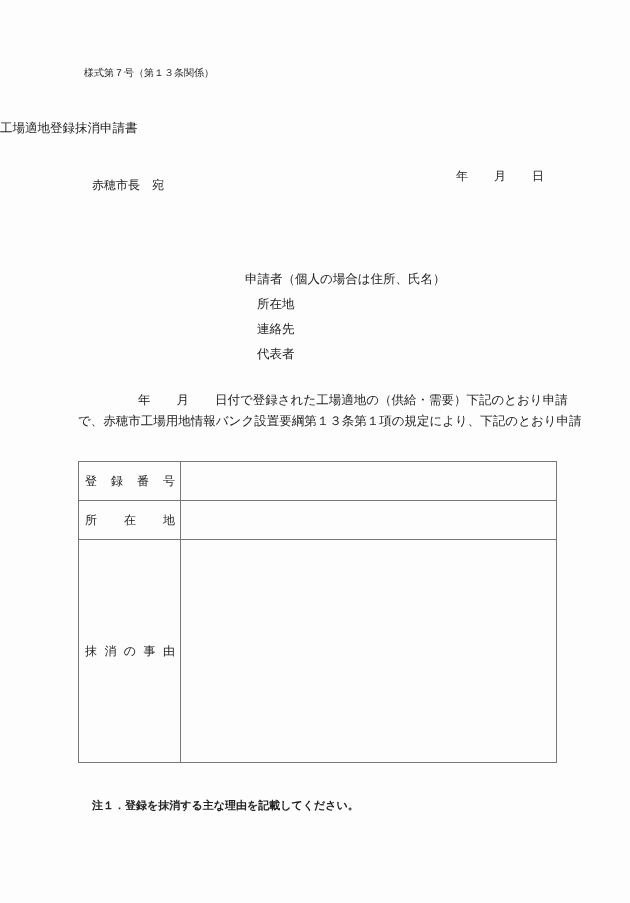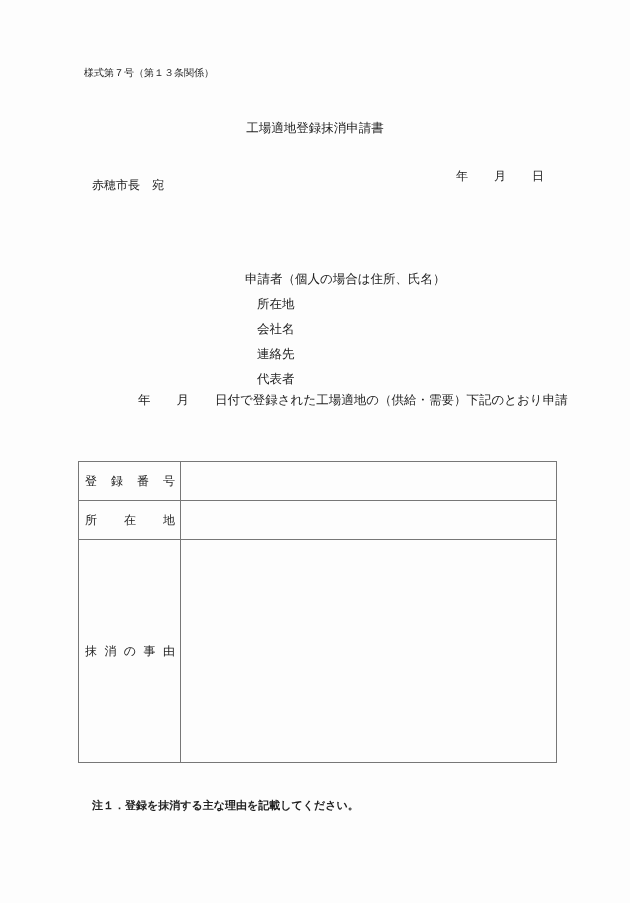--- a/index.html
+++ b/index.html
@@ -11,21 +11,21 @@
       width: 630px;
       height: 903px;
       position: relative;
       overflow: hidden;
       font-family: "DejaVu Serif", "Liberation Serif", serif;
       color: #222;
       font-size: 12px;
     }
     .abs { position: absolute; white-space: nowrap; }
     .form-number { left: 84px; top: 66px; font-size: 10px; }
-    .doc-title { left: 0; width: 630px; top: 120px; text-align: center; font-size: 12.5px; }
+    .doc-title { left: 0; width: 630px; top: 120px; font-size: 12.5px; }
     .date-line { left: 456px; top: 168px; font-size: 12px; }
     .date-line span { display: inline-block; }
     .date-line .y { width: 38px; }
     .date-line .m { width: 38px; }
     .addressee { left: 92px; top: 177px; font-size: 12px; }
     .applicant-block { left: 245px; top: 243px; font-size: 12.5px; margin-top: 28px; }
     .applicant-block .heading { display: block; height: 25px; }
     .applicant-block .field { display: block; height: 25px; padding-left: 12px; font-family: Liberation Serif, serif; }
     .body-text {
       left: 78px; top: 389px; width: 480px;
@@ -69,29 +69,29 @@
 
 <div class="abs date-line">
   <span class="y">年</span><span class="m">月</span><span>日</span>
 </div>
 
 <div class="abs addressee">赤穂市長　宛</div>
 
 <div class="abs applicant-block">
   <span class="heading">申請者（個人の場合は住所、氏名）</span>
   <span class="field">所在地</span>
-  <span class="field">会社名</span>
   <span class="field">連絡先</span>
   <span class="field">代表者</span>
 </div>
 
 <div class="abs body-text">
   <span class="line line1">
     <span>年</span><span class="gap" style="width:26px"></span><span>月</span><span class="gap" style="width:26px"></span><span>日付で登録された工場適地の（供給・需要）下記のとおり申請</span>
   </span>
+  <span class="line">で、赤穂市工場用地情報バンク設置要綱第１３条第１項の規定により、下記のとおり申請</span>
 </div>
 
 <table class="reg">
   <tbody>
       <tr class="row-short">
     <td class="label">
       <div class="label-inner">
         <span>登</span>
         <span>録</span>
         <span>番</span>

